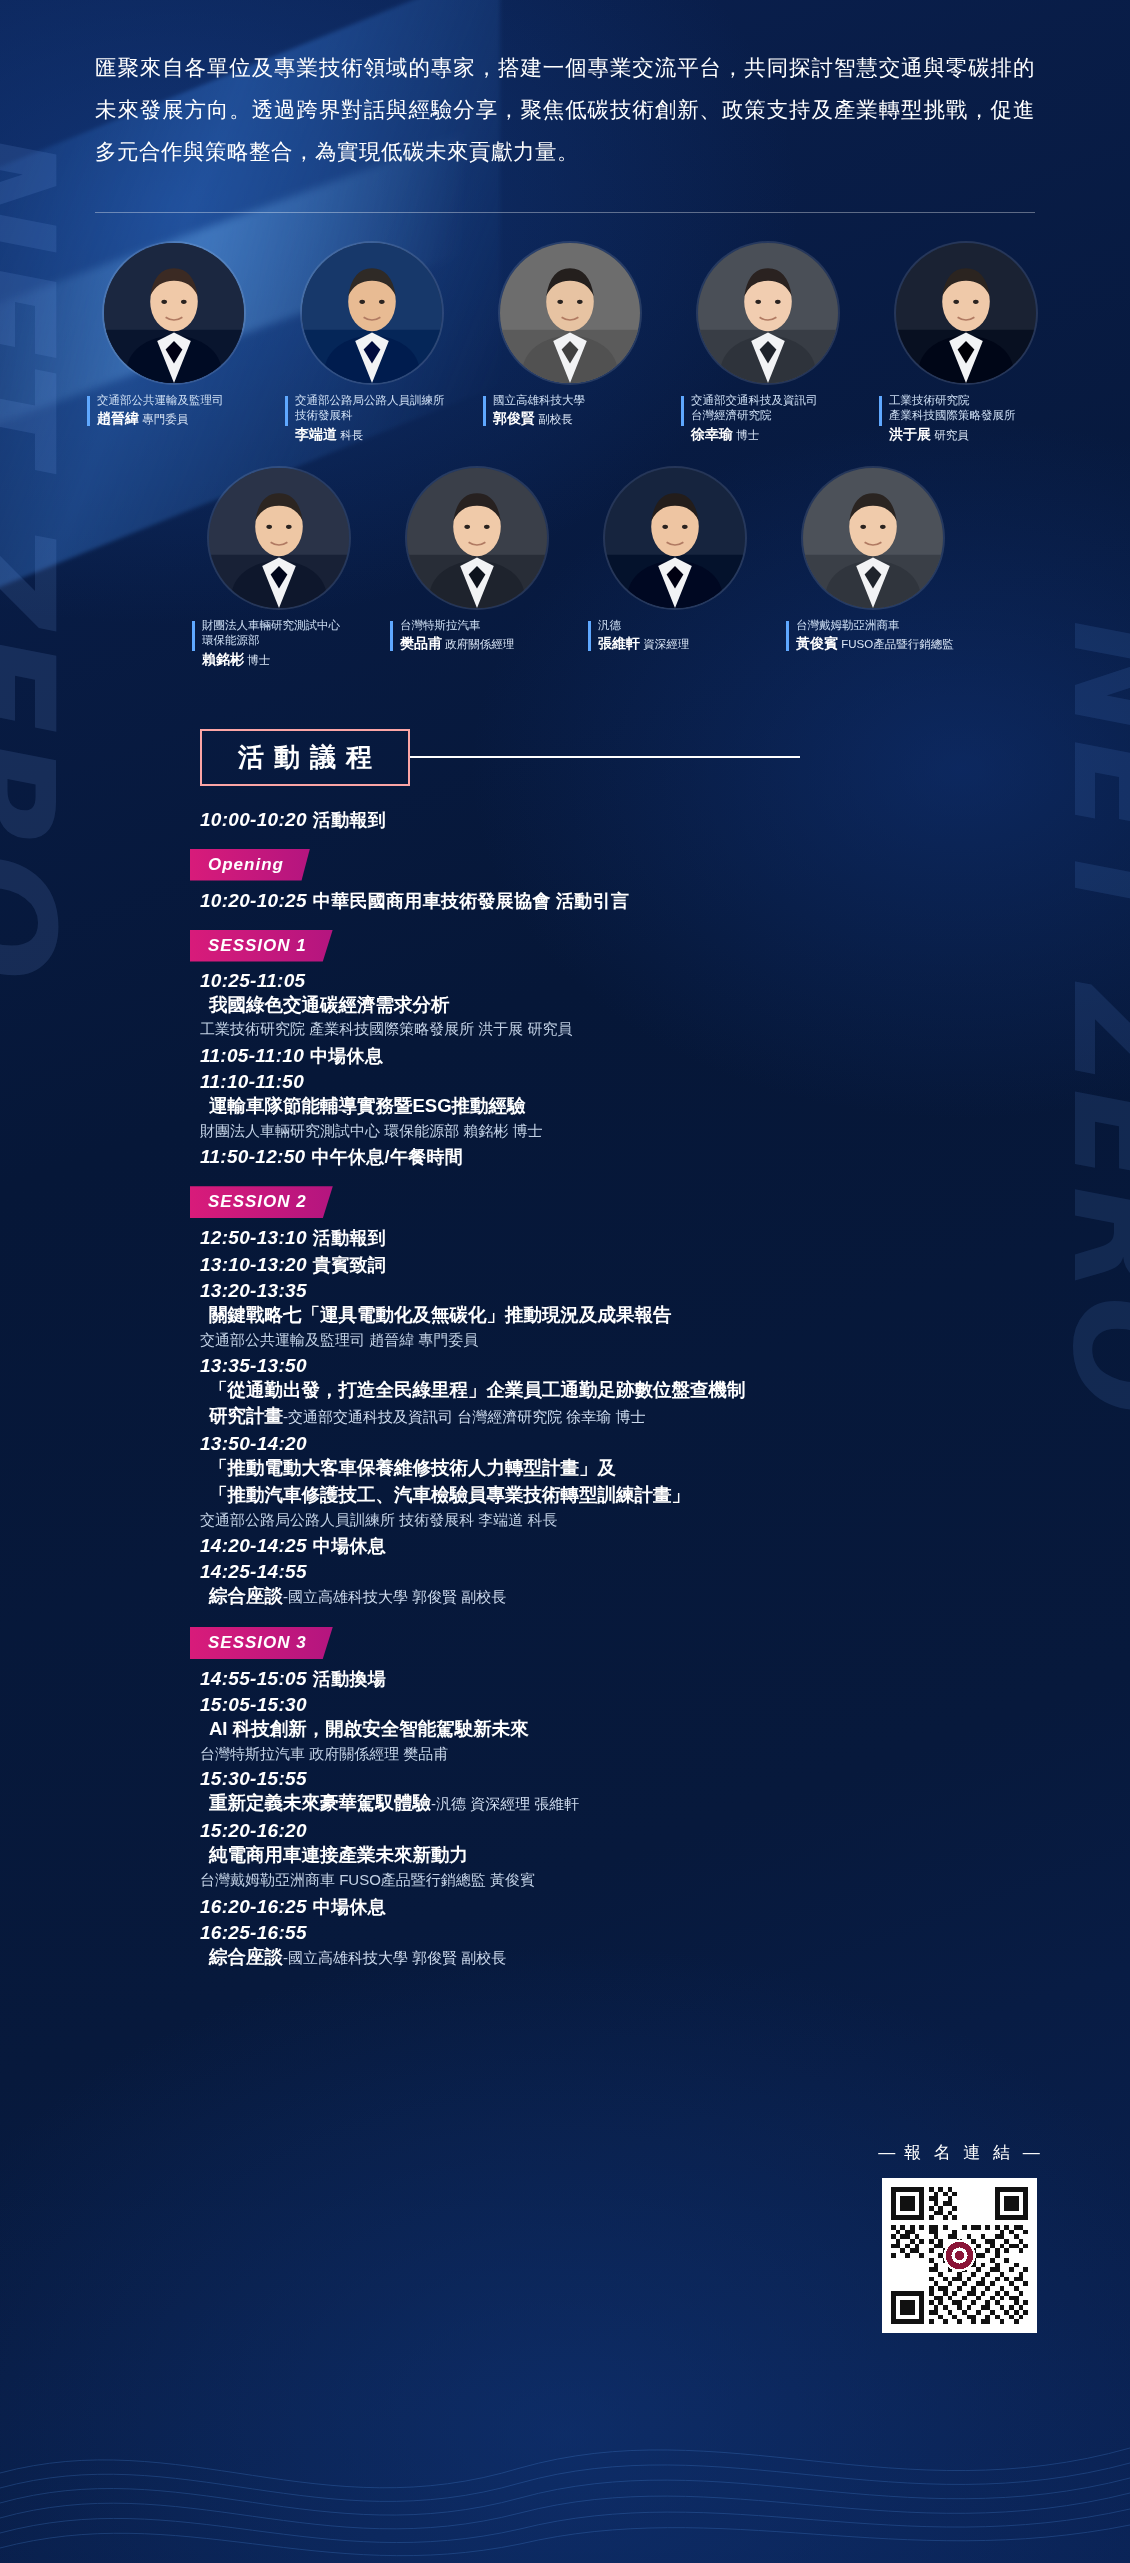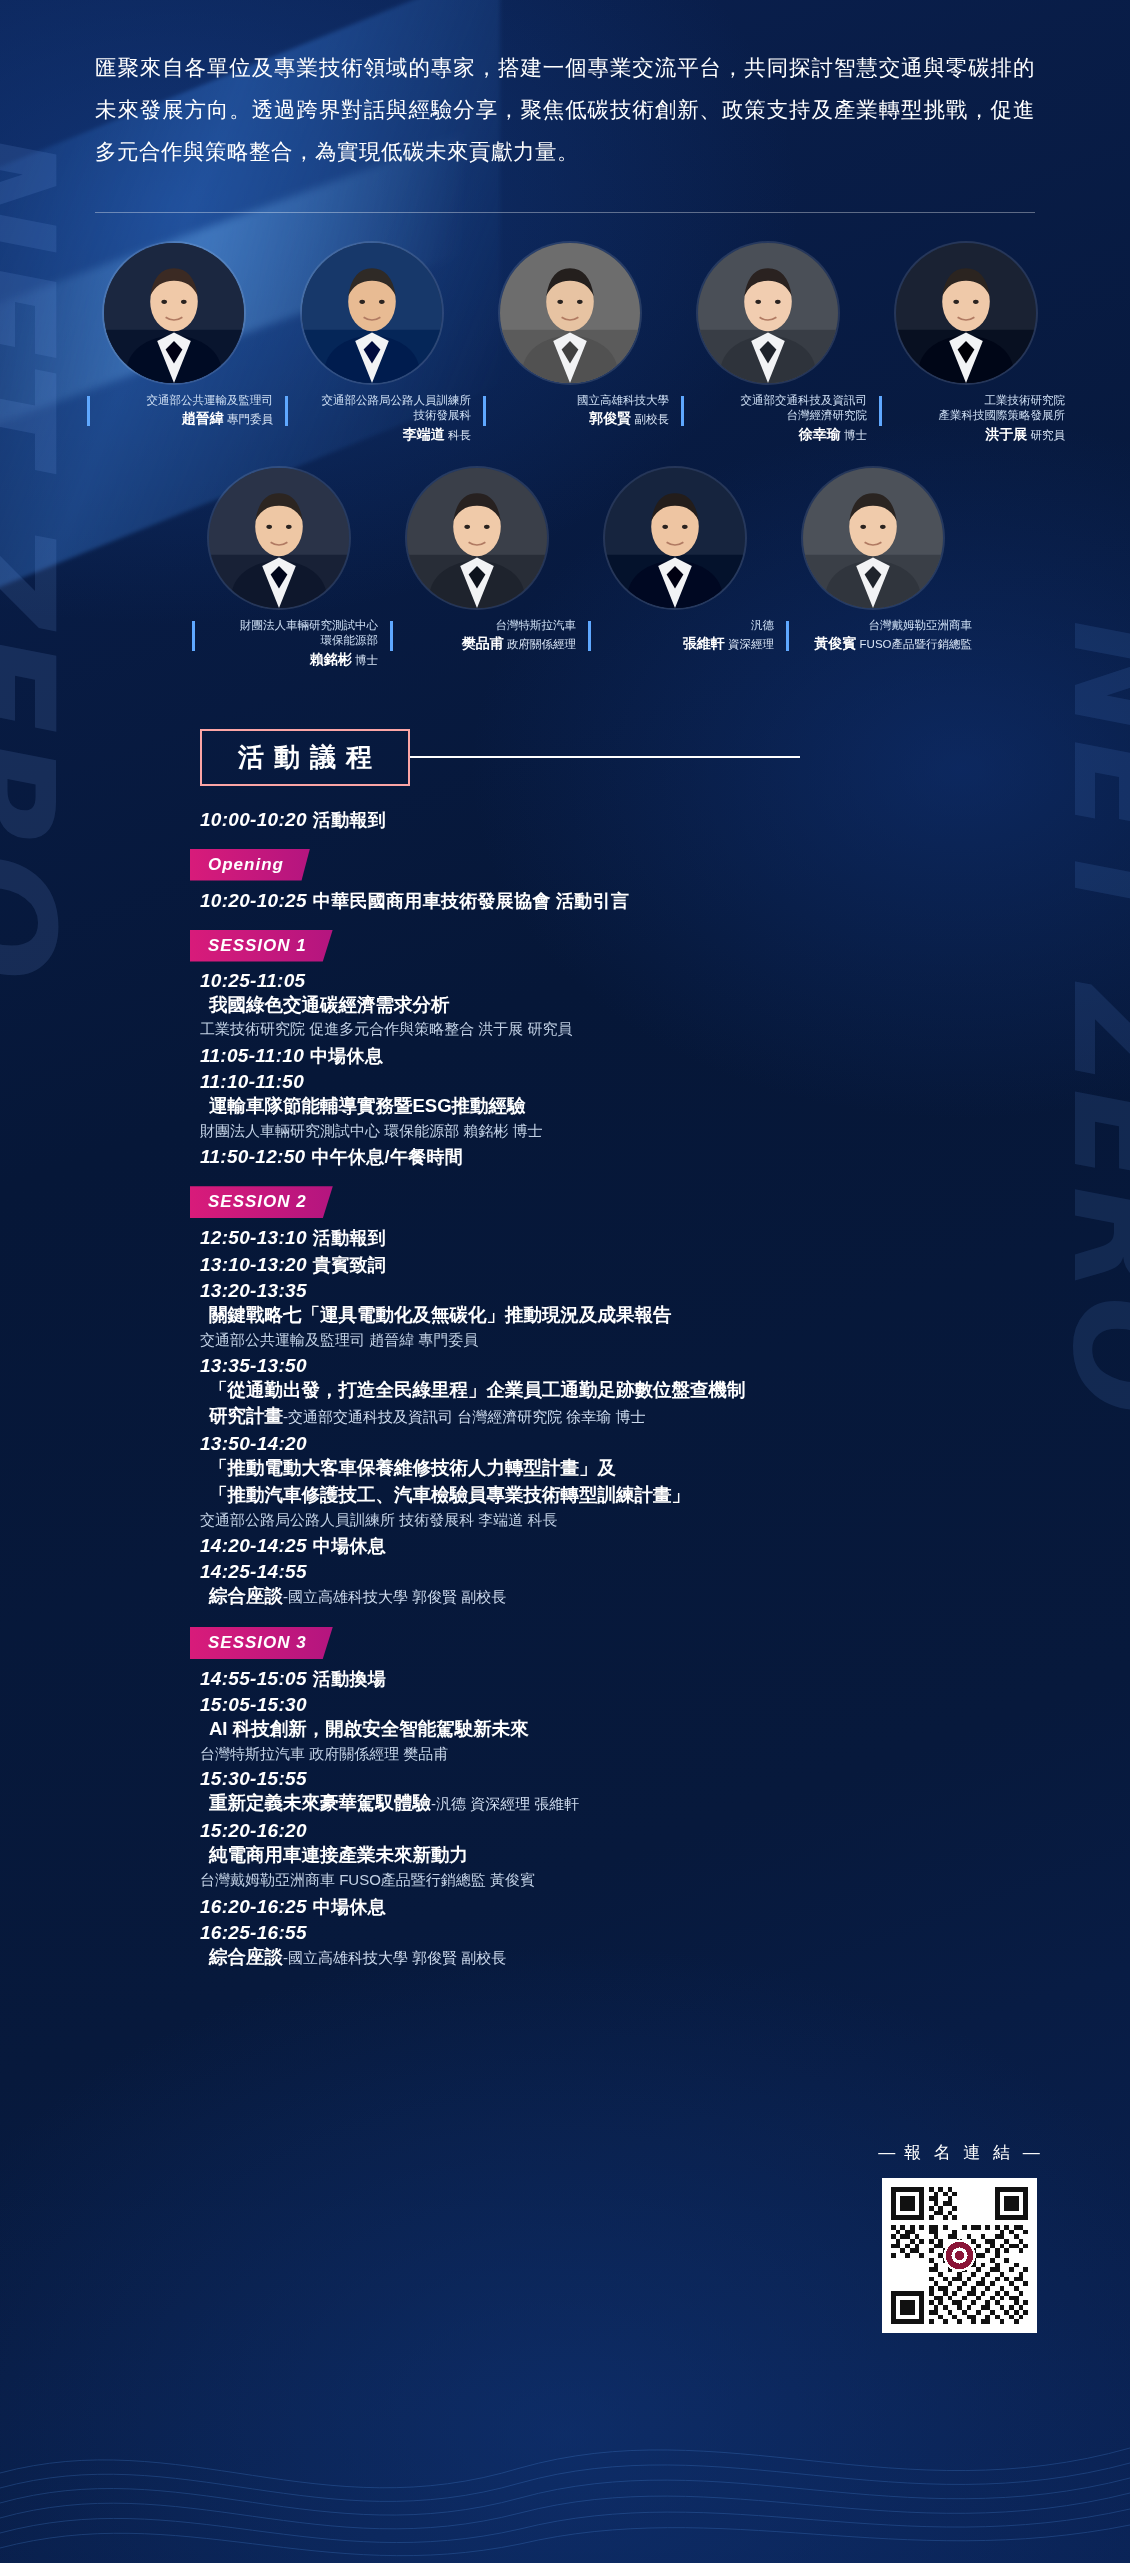--- a/index.html
+++ b/index.html
@@ -78,21 +78,21 @@
     text-align: justify;
     color: #ffffff;
   }
   .divider {
     margin: 38px 95px 0 95px;
     height: 1px;
     background: rgba(255,255,255,0.35);
   }
 
   
-  .speakers { margin-top: 30px; padding: 0 60px; text-align: right; }
+  .speakers { margin-top: 30px; padding: 0 60px; }
   .srow { display: flex; }
   .srow.r1 { margin-left: 15px; }
   .srow.r2 { margin-left: 120px; }
   .sp { width: 198px; }
   .photo {
     width: 140px; height: 140px; border-radius: 50%;
     margin: 0 auto;
     overflow: hidden;
     position: relative;
     background: #2b3a52;
@@ -424,21 +424,21 @@
     <div class="agenda-line"></div>
   </div>
 
   <div class="agenda" id="agenda-list"><div class="row">
         <div class="time">10:00-10:20<span class="inline">活動報到</span></div>
       </div><div class="tag">Opening</div><div class="row">
         <div class="time">10:20-10:25<span class="inline">中華民國商用車技術發展協會 活動引言</span></div>
       </div><div class="tag">SESSION 1</div><div class="row">
         <div class="time">10:25-11:05</div>
         <div class="topic">我國綠色交通碳經濟需求分析</div>
-        <div class="who">工業技術研究院 促進多元合作與策略整合 洪于展 研究員</div>
+        <div class="who">工業技術研究院 產業科技國際策略發展所 洪于展 研究員</div>
       </div><div class="row">
         <div class="time">11:05-11:10<span class="inline">中場休息</span></div>
       </div><div class="row">
         <div class="time">11:10-11:50</div>
         <div class="topic">運輸車隊節能輔導實務暨ESG推動經驗</div>
         <div class="who">財團法人車輛研究測試中心 環保能源部 賴銘彬 博士</div>
       </div><div class="row">
         <div class="time">11:50-12:50<span class="inline">中午休息/午餐時間</span></div>
       </div><div class="tag">SESSION 2</div><div class="row">
         <div class="time">12:50-13:10<span class="inline">活動報到</span></div>

